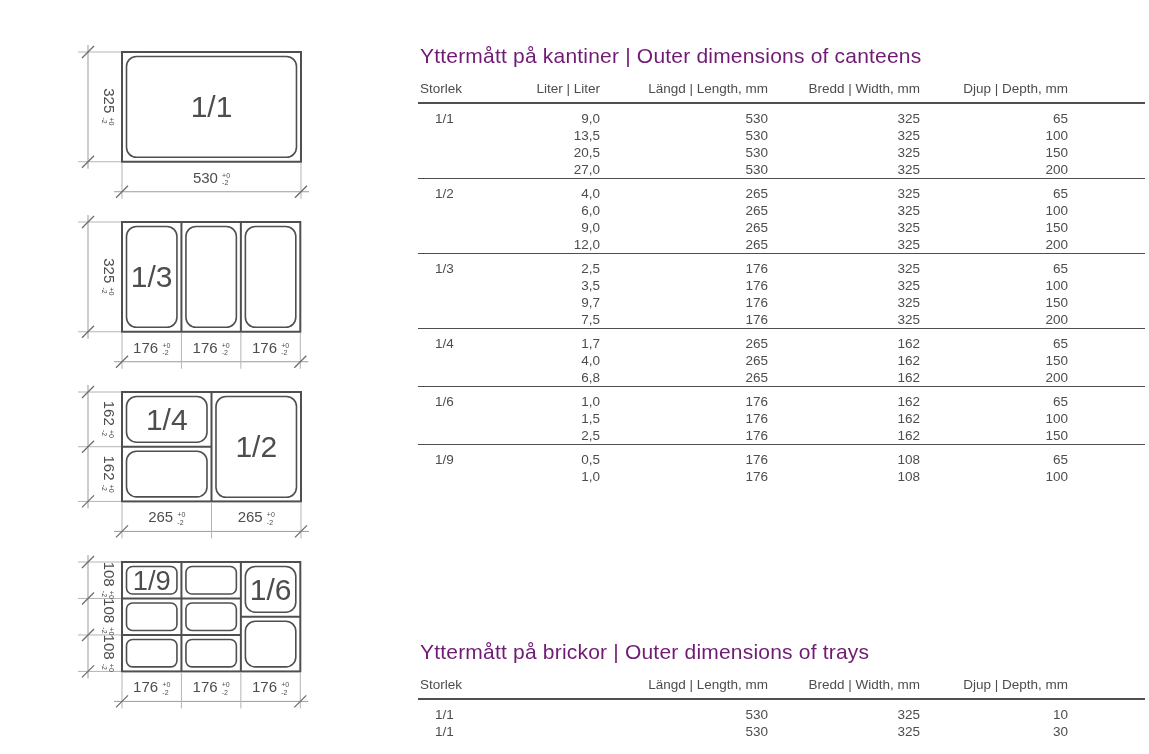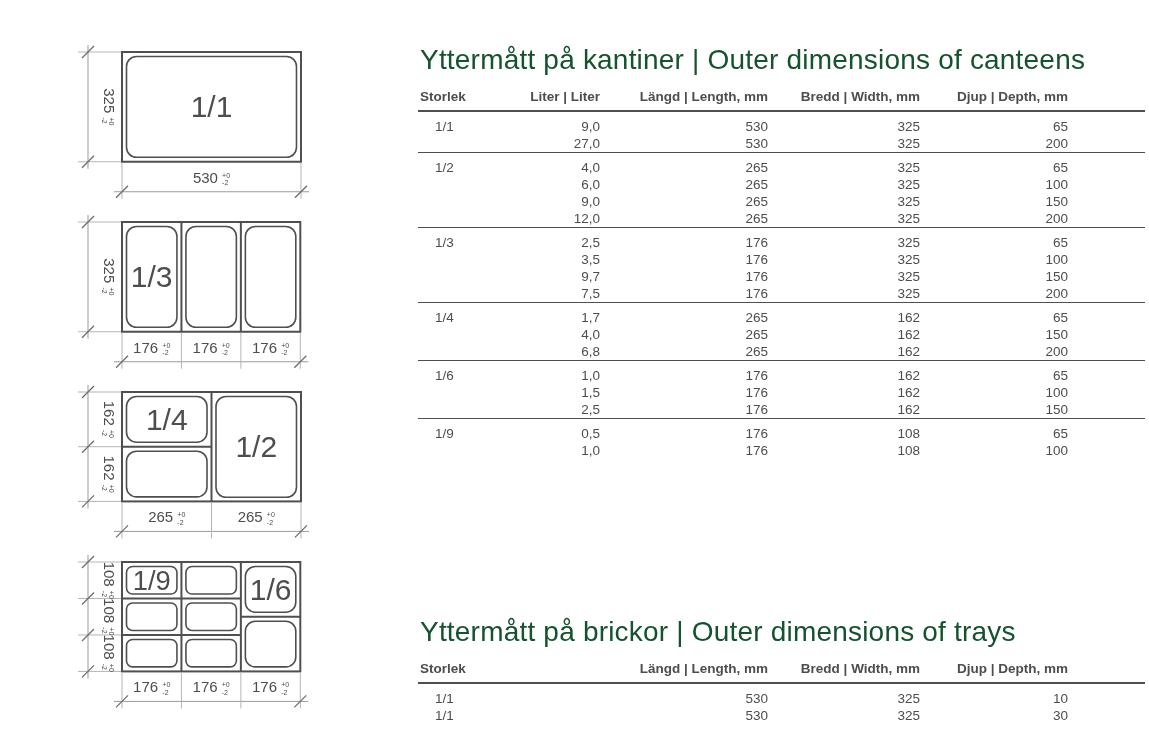--- a/index.html
+++ b/index.html
@@ -3,28 +3,28 @@
 <meta charset="utf-8">
 <style>
   html,body{margin:0;padding:0;}
   body{
     width:1149px;height:754px;position:relative;background:#ffffff;
     font-family:"Liberation Sans", sans-serif;color:#4d4d4d;overflow:hidden;
   }
   
   .section{position:absolute;left:418px;width:727px;}
   #canteens-section{top:44px;}
-  #trays-section{top:616px;}
+  #trays-section{top:640px;}
   .section-title{
-    font-size:28px;font-weight:400;color:#14532d;
+    font-size:21px;font-weight:400;color:#701a75;
     margin:0 0 13px 2px;letter-spacing:0.2px;white-space:nowrap;
   }
   table{border-collapse:collapse;table-layout:fixed;width:727px;font-size:13.5px;color:#4d4d4d;}
   thead th{
-    font-weight:700;text-align:right;padding:0 0 6px 0;white-space:nowrap;
+    font-weight:400;text-align:right;padding:0 0 6px 0;white-space:nowrap;
     border-bottom:2px solid #4f4f4f;
   }
   thead th.size-col{text-align:left;padding-left:2px;}
   td{text-align:right;padding:0;line-height:17px;height:17px;white-space:nowrap;}
   td.cell-size{text-align:left;padding-left:17px;}
   tbody tr:first-child td{padding-top:6px;}
   tbody tr:last-child td{padding-bottom:0;}
   tbody.group-sep{border-top:1px solid #4f4f4f;}
   
   .diagram{position:absolute;left:56px;}
@@ -174,20 +174,36 @@
         <tr>
           <td class="cell-size">1/1</td>
           <td>9,0</td>
           <td>530</td>
           <td>325</td>
           <td>65</td>
           <td></td>
         </tr>
         <tr>
           <td class="cell-size"></td>
+          <td>13,5</td>
+          <td>530</td>
+          <td>325</td>
+          <td>100</td>
+          <td></td>
+        </tr>
+        <tr>
+          <td class="cell-size"></td>
+          <td>20,5</td>
+          <td>530</td>
+          <td>325</td>
+          <td>150</td>
+          <td></td>
+        </tr>
+        <tr>
+          <td class="cell-size"></td>
           <td>27,0</td>
           <td>530</td>
           <td>325</td>
           <td>200</td>
           <td></td>
         </tr>
       </tbody>
       <tbody class="group-sep">
         <tr>
           <td class="cell-size">1/2</td>

